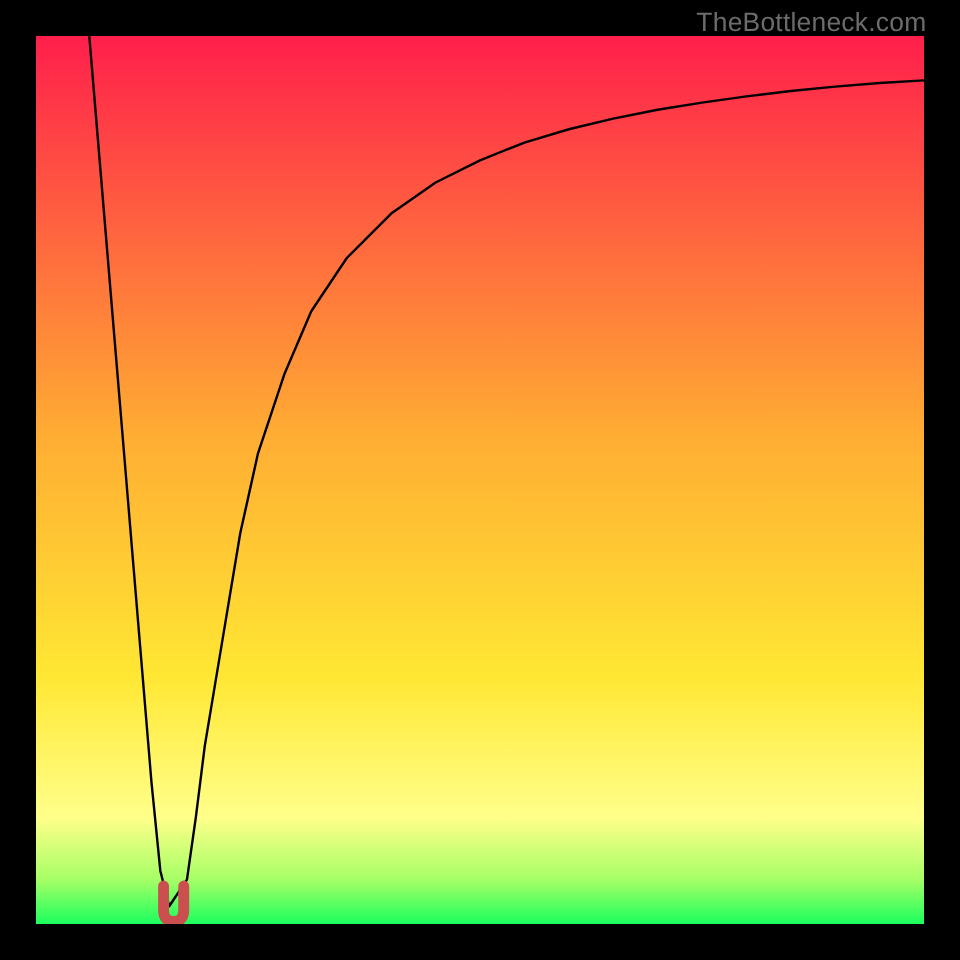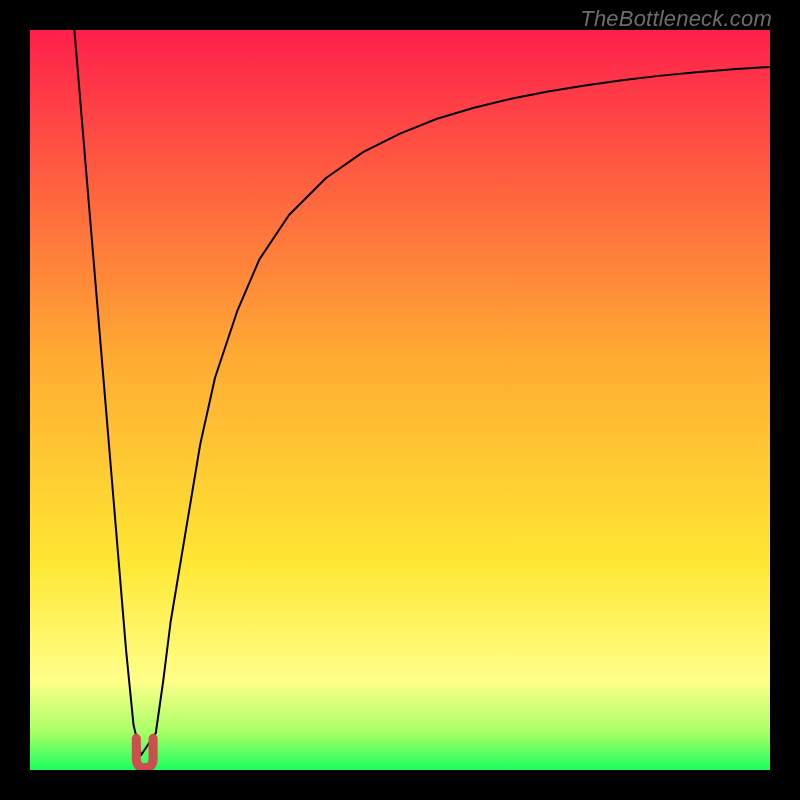--- a/index.html
+++ b/index.html
@@ -9,21 +9,20 @@
     height: 800px;
     overflow: hidden;
     background: #000;
     font-family: Arial, Helvetica, sans-serif;
   }
   .frame {
     position: relative;
     width: 800px;
     height: 631px;
     background: #000;
-    font-style: italic;
   }
   .plot-area {
     position: absolute;
     left: 30px;
     top: 30px;
     width: 740px;
     height: 740px;
   }
   .plot-area svg {
     display: block;

